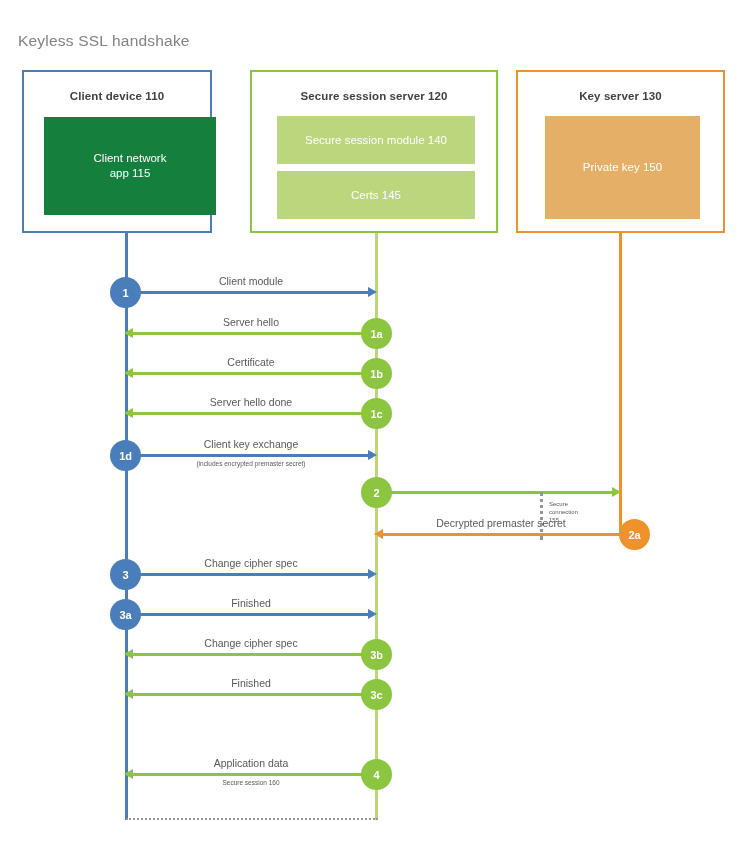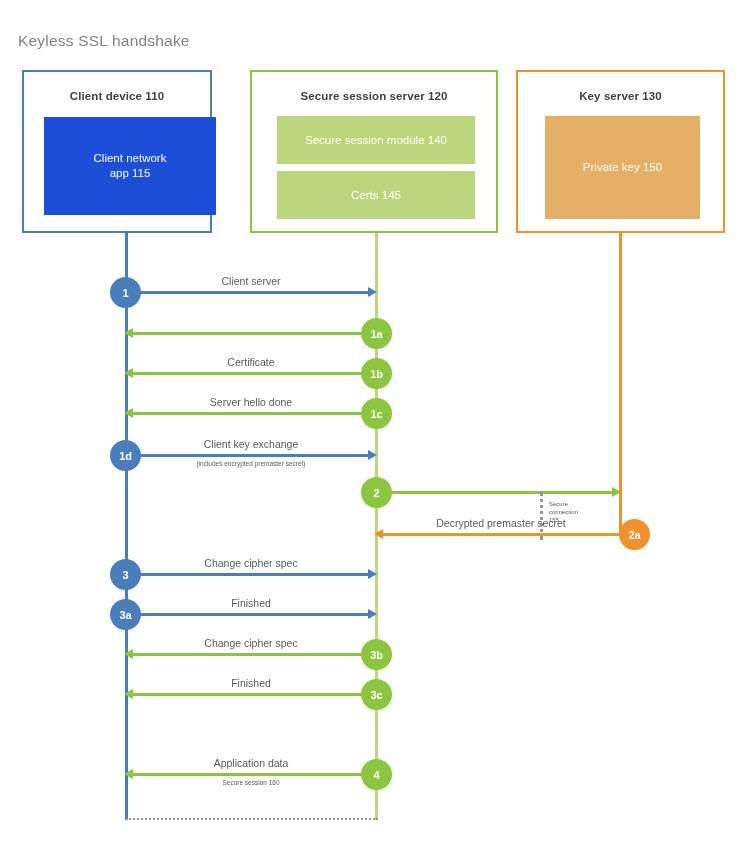--- a/index.html
+++ b/index.html
@@ -129,21 +129,21 @@
 </style>
 </head>
 <body>
 
 <div id="stage">
 
   <div class="page-title">Keyless SSL handshake</div>
 
   <div class="actor" style="left:22px; top:70px; width:190px; height:163px; border-color:#4a7ebb;">
     <div class="actor-title">Client device 110</div>
-    <div class="actor-inner" style="left:20px; top:45px; width:172px; height:98px; background:#1d4ed8;">
+    <div class="actor-inner" style="left:20px; top:45px; width:172px; height:98px; background:#15803d;">
       <span>Client network<br>app 115</span>
     </div>
   </div>
 
   <div class="actor" style="left:250px; top:70px; width:248px; height:163px; border-color:#8cc640;">
     <div class="actor-title">Secure session server 120</div>
     <div class="actor-inner" style="left:25px; top:44px; width:198px; height:48px; background:#bcd67e;">
       <span>Secure session module 140</span>
     </div>
     <div class="actor-inner" style="left:25px; top:99px; width:198px; height:48px; background:#bcd67e;">
@@ -155,25 +155,26 @@
     <div class="actor-title">Key server 130</div>
     <div class="actor-inner" style="left:27px; top:44px; width:155px; height:103px; background:#e5af68;">
       <span>Private key 150</span>
     </div>
   </div>
 
   <div class="lifeline" style="left:125px; top:233px; height:587px; background:#4a7ebb;"></div>
   <div class="lifeline" style="left:375px; top:233px; height:587px; background:#bcd67e;"></div>
   <div class="lifeline" style="left:619px; top:233px; height:301px; background:#f0922b;"></div>
 
-  <div class="msg-label" style="left:126px; top:275px; width:250px;">Client server</div>
+  <div class="msg-label" style="left:126px; top:275px; width:250px;">Client module</div>
   <div class="msg-line" style="left:126px; top:291px; width:243px; background:#4a7ebb;"></div>
   <div class="arrowhead" style="left:368px; top:287px; border-left:9px solid #4a7ebb;"></div>
   <div class="badge" style="left:110px; top:277px; width:31px; height:31px; background:#4a7ebb;">1</div>
 
+  <div class="msg-label" style="left:126px; top:316px; width:250px;">Server hello</div>
   <div class="msg-line" style="left:133px; top:332px; width:243px; background:#8cc640;"></div>
   <div class="arrowhead" style="left:124px; top:328px; border-right:9px solid #8cc640;"></div>
   <div class="badge" style="left:361px; top:318px; width:31px; height:31px; background:#8cc640;">1a</div>
 
   <div class="msg-label" style="left:126px; top:356px; width:250px;">Certificate</div>
   <div class="msg-line" style="left:133px; top:372px; width:243px; background:#8cc640;"></div>
   <div class="arrowhead" style="left:124px; top:368px; border-right:9px solid #8cc640;"></div>
   <div class="badge" style="left:361px; top:358px; width:31px; height:31px; background:#8cc640;">1b</div>
 
   <div class="msg-label" style="left:126px; top:396px; width:250px;">Server hello done</div>

